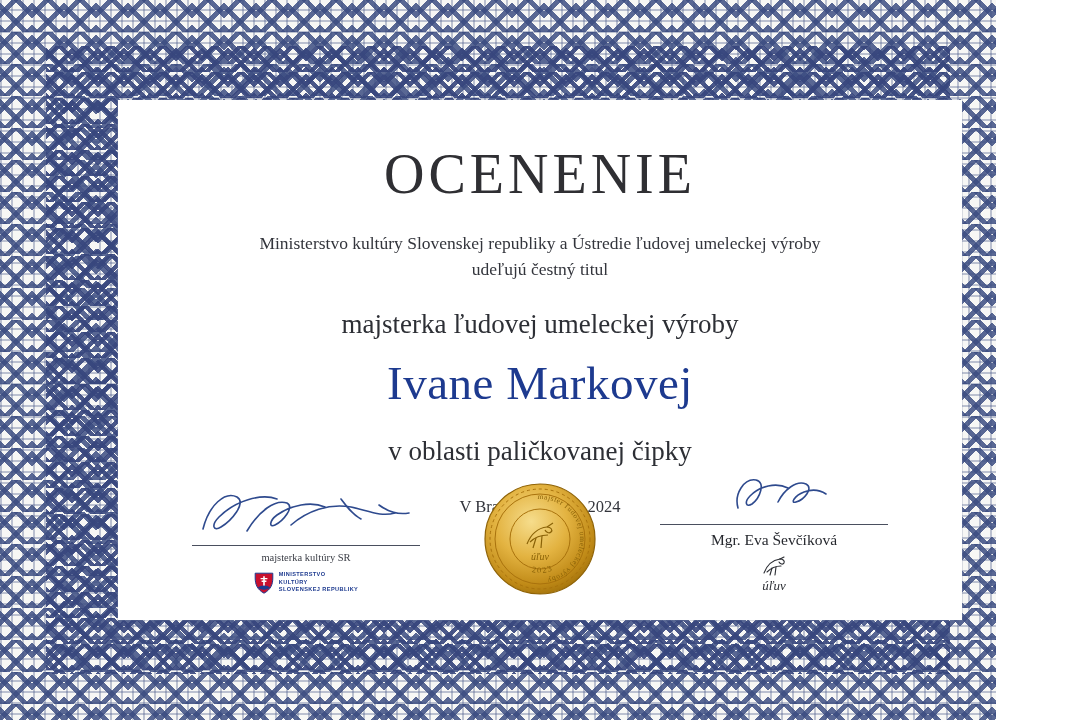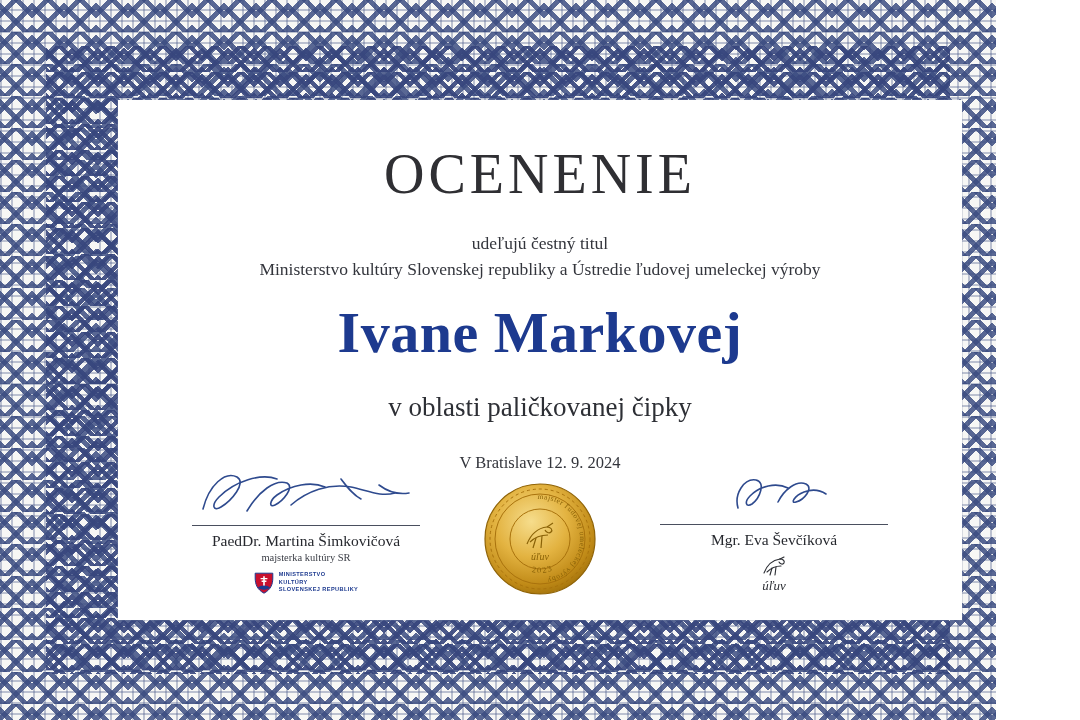--- a/index.html
+++ b/index.html
@@ -92,22 +92,22 @@
   }
 
   .award-line {
     margin-top: 26px;
     font-size: 27px;
     color: #2d2f35;
   }
 
   .recipient {
     margin-top: 16px;
-    font-size: 58px;
-    font-weight: 700;
+    font-size: 47px;
+    font-weight: 400;
     color: #1d3a8f;
     letter-spacing: 0.5px;
   }
 
   .field {
     margin-top: 26px;
     font-size: 27px;
     color: #2d2f35;
   }
 
@@ -194,43 +194,43 @@
 
   <div class="border-pattern"></div>
   <div class="border-pattern-inner"></div>
 
   <div class="inner-panel">
     <div class="content">
 
       <h1 class="title">OCENENIE</h1>
 
       <div class="subtitle-block">
+        <div>Ministerstvo kultúry Slovenskej republiky a Ústredie ľudovej umeleckej výroby</div>
         <div>udeľujú čestný titul</div>
-        <div>Ministerstvo kultúry Slovenskej republiky a Ústredie ľudovej umeleckej výroby</div>
       </div>
 
+      <div class="award-line">majsterka ľudovej umeleckej výroby</div>
 
       <div class="recipient">Ivane Markovej</div>
 
       <div class="field">v oblasti paličkovanej čipky</div>
 
       <div class="place-date">V Bratislave 12. 9. 2024</div>
 
       <div class="sign-left">
         <svg class="sig-svg" width="230" height="58" viewBox="0 0 230 58">
           <g fill="none" stroke="#2e4a8e" stroke-width="1.6" stroke-linecap="round">
             <path d="M12 44 C18 20, 34 6, 46 12 C56 18, 40 36, 30 42 C22 47, 20 40, 28 32 C44 16, 70 8, 86 14"></path>
             <path d="M56 46 C68 26, 84 14, 96 18 C104 22, 92 36, 84 40 C78 43, 78 36, 86 30 C100 20, 120 16, 134 22"></path>
             <path d="M100 40 C116 26, 138 18, 160 22 C178 26, 190 32, 204 28"></path>
             <path d="M150 14 C156 22, 162 30, 170 34"></path>
             <path d="M188 20 C196 26, 206 30, 218 28"></path>
           </g>
         </svg>
         <div class="sign-rule"></div>
-        <div class="sign-name">PaedDr. Martina Šimkovičová</div>
         <div class="sign-role">majsterka kultúry SR</div>
 
         <div class="ministry-emblem">
           <svg width="20" height="22" viewBox="0 0 20 22">
             <path d="M10 21.2 C3 17.5, 1.2 12, 1.2 6 L1.2 1.2 L18.8 1.2 L18.8 6 C18.8 12, 17 17.5, 10 21.2 Z" fill="#c8102e" stroke="#1d3a8f" stroke-width="1"></path>
             <path d="M10 4.2 L10 14" stroke="#ffffff" stroke-width="1.6"></path>
             <path d="M6.6 6.6 L13.4 6.6 M7.6 9.2 L12.4 9.2" stroke="#ffffff" stroke-width="1.4"></path>
             <path d="M4 15.6 C6.2 12.8, 13.8 12.8, 16 15.6 C13.8 18.4, 6.2 18.4, 4 15.6 Z" fill="#1d3a8f"></path>
           </svg>
           <div class="ministry-text">

